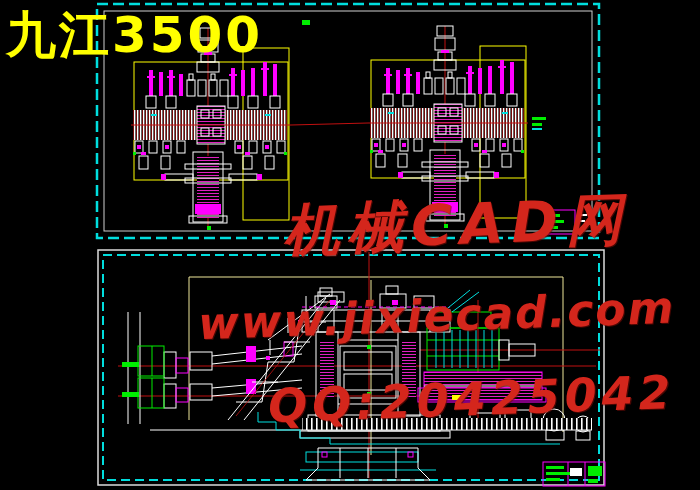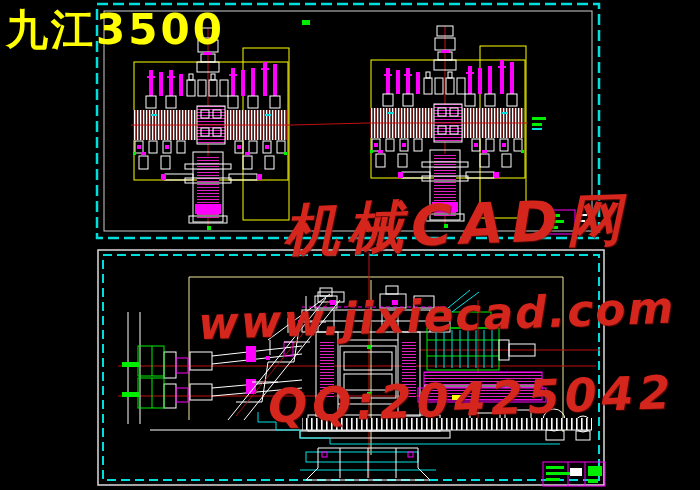--- a/index.html
+++ b/index.html
@@ -1,20 +1,20 @@
 <!DOCTYPE html>
 <html><head>
 <meta charset="utf-8">
 <style>
   html,body{margin:0;padding:0;background:#000;}
   #canvas{position:relative;width:700px;height:490px;background:#000;overflow:hidden;
           font-family:"DejaVu Sans",sans-serif;}
   #cadsvg{position:absolute;left:0;top:0;}
   .overlay{position:absolute;white-space:nowrap;pointer-events:none;}
-  #title-text{left:6px;top:2px;font-size:42px;font-weight:bold;letter-spacing:3px;
+  #title-text{left:6px;top:2px;font-size:50px;font-weight:bold;letter-spacing:3px;
               font-family:"DejaVu Sans",sans-serif;}
   .wm{font-weight:bold;font-style:italic;font-family:"DejaVu Sans",sans-serif;
       text-shadow:1px 1px 0 rgba(120,10,5,.6);}
   #wm1{left:283px;top:188px;font-size:56px;letter-spacing:8px;transform:rotate(-2deg);}
   #wm2{left:198px;top:290px;font-size:44px;letter-spacing:2px;transform:rotate(-2deg);}
   #wm3{left:268px;top:372px;font-size:46px;letter-spacing:5px;transform:rotate(-2deg);}
 </style>
 </head>
 <body>
 

